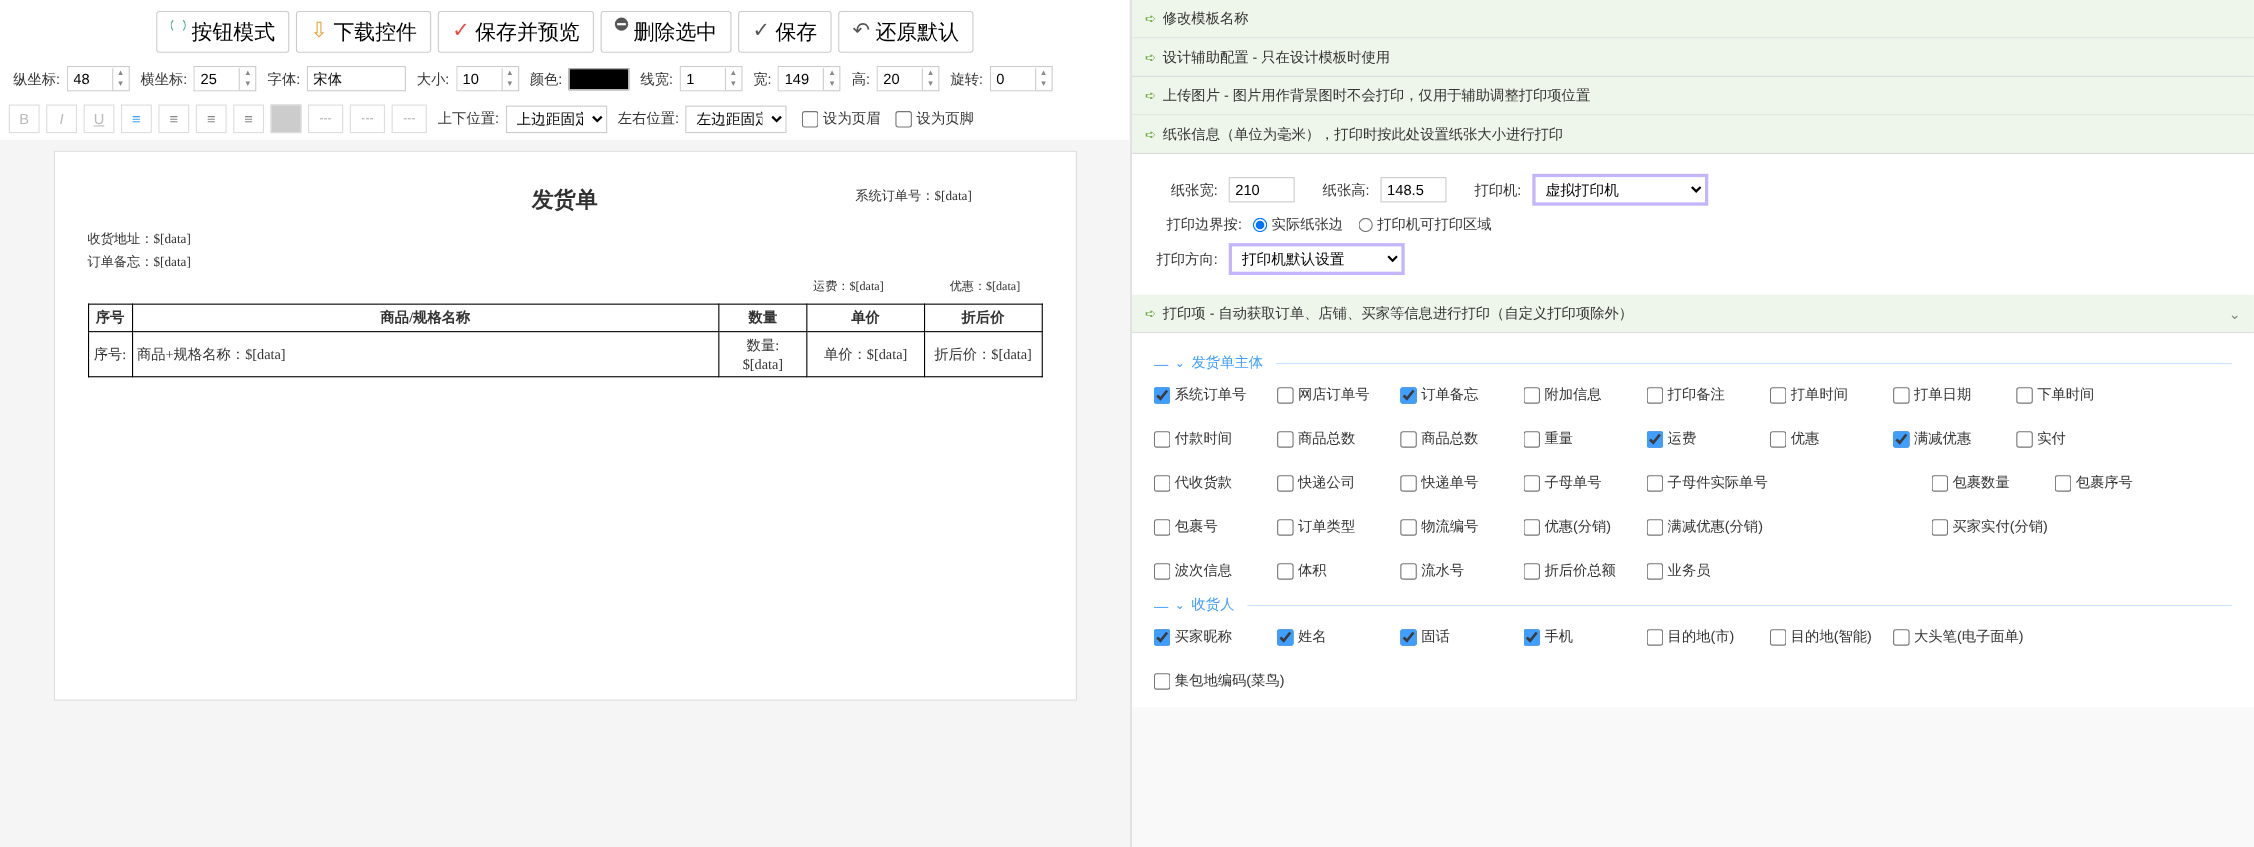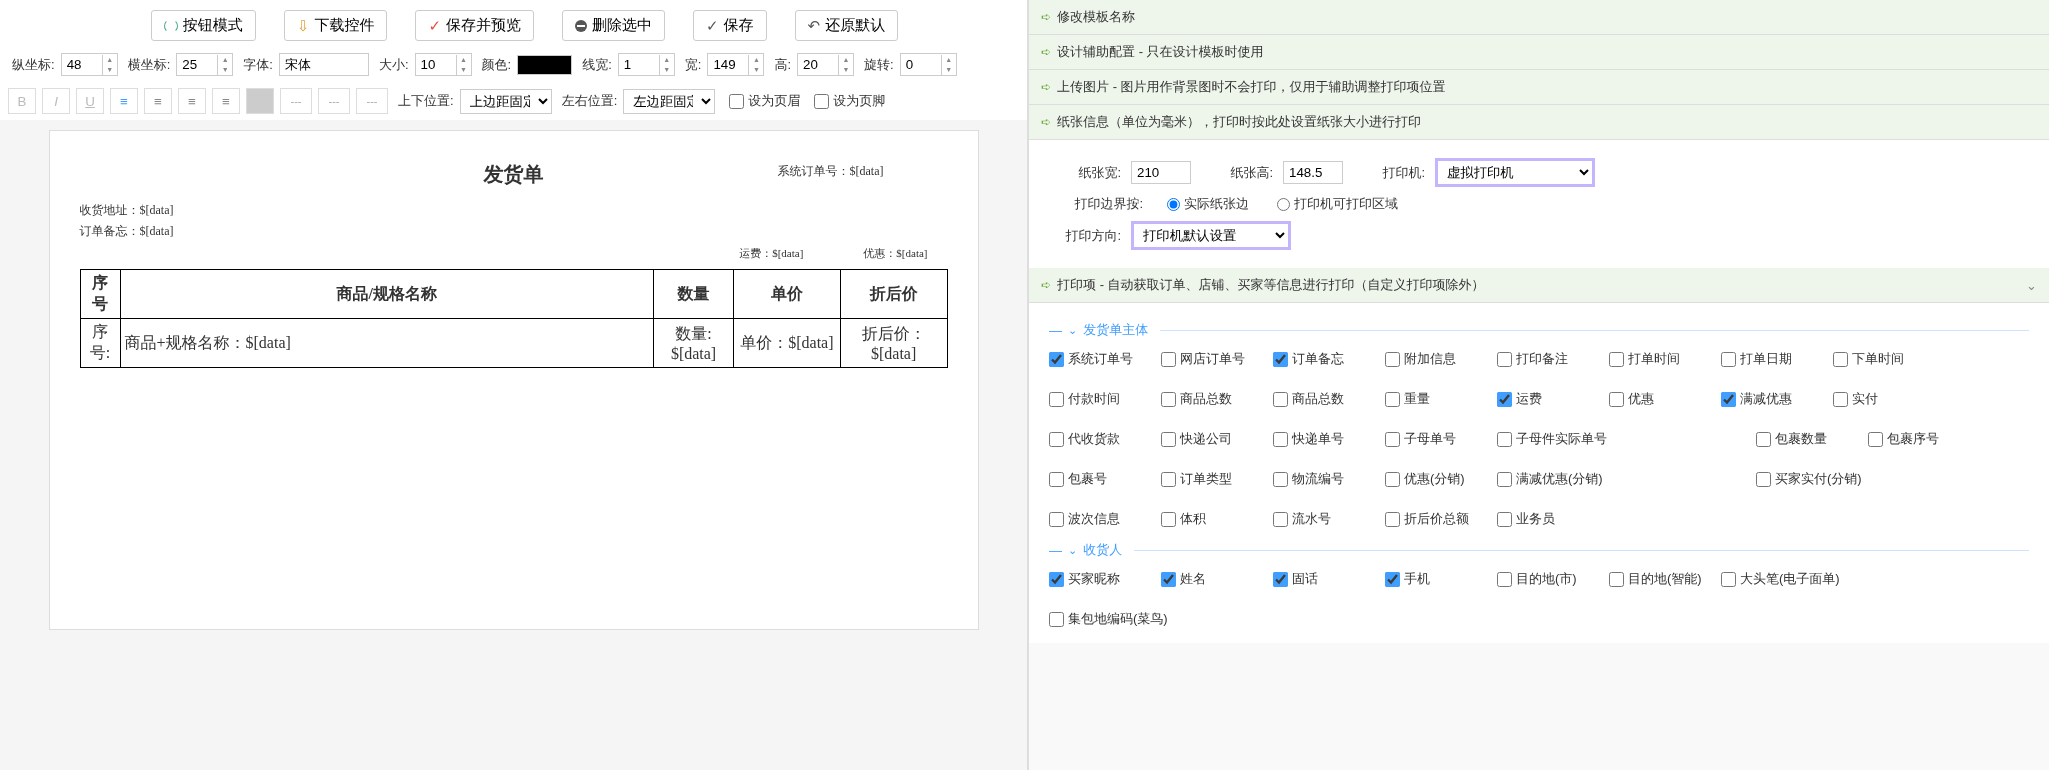--- a/index.html
+++ b/index.html
@@ -3,21 +3,21 @@
 <meta charset="utf-8">
 <style>
 * { box-sizing: border-box; margin: 0; padding: 0; }
 body { font-family: "Microsoft YaHei", Arial, sans-serif; font-size: 13px; color: #333; display: flex; width: 2049px; height: 770px; overflow: hidden; }
 .main-area { width: 1028px; display: flex; flex-direction: column; border-right: 1px solid #ddd; }
 .right-panel { width: 1021px; background: #f9f9f9; overflow-y: auto; border-left: 1px solid #ddd; }
 
 
 .toolbar-row { display: flex; align-items: center; padding: 6px 8px; gap: 6px; flex-wrap: wrap; }
 .toolbar-row.first { justify-content: center; padding-top: 10px; }
-.btn { border: 1px solid #ccc; background: #fff; padding: 5px 12px; border-radius: 3px; cursor: pointer; display: inline-flex; align-items: center; gap: 5px; font-size: 15px; margin-left: 22px; }
+.btn { border: 1px solid #ccc; background: #fff; padding: 5px 12px; border-radius: 3px; cursor: pointer; display: inline-flex; align-items: flex-start; gap: 5px; font-size: 19px; }
 .icon { width: 14px; height: 14px; display: inline-block; }
 .icon-sync { border: 1.5px solid #4a8; border-radius: 50%; border-top-color: transparent; border-bottom-color: transparent; position: relative; }
 .icon-download { color: #e6a23c; }
 .icon-check { color: #e74c3c; }
 .icon-minus { background: #555; width: 12px; height: 12px; border-radius: 50%; position: relative; }
 .icon-minus::after { content: ""; position: absolute; top: 5px; left: 2px; width: 8px; height: 2px; background: #fff; }
 .icon-check2 { color: #555; }
 .icon-undo { color: #555; }
 
 .prop-label { font-size: 13px; color: #333; margin-left: 4px; }
@@ -37,36 +37,36 @@
 .chk-wrap { display: inline-flex; align-items: center; gap: 4px; margin-left: 8px; }
 .chk-wrap input { width: 15px; height: 15px; }
 
 
 .canvas-area { flex: 1; overflow: auto; background: #f5f5f5; padding: 10px; }
 .paper { background: #fff; width: 930px; min-height: 500px; margin: 0 auto; border: 1px solid #ddd; padding: 20px 30px; position: relative; font-family: SimSun, serif; }
 .doc-title { text-align: center; font-size: 20px; font-weight: bold; margin: 10px 0 14px; }
 .doc-row { display: flex; gap: 40px; margin: 4px 0; font-size: 12px; }
 .doc-field { min-width: 160px; }
 .doc-field.sys-order { position: absolute; right: 40px; top: 32px; font-size: 12px; }
-.tbl { width: 100%; border-collapse: collapse; margin-top: 8px; font-size: 16px; }
+.tbl { width: 100%; border-collapse: collapse; margin-top: 8px; font-size: 13px; }
 .tbl th, .tbl td { border: 1px solid #000; padding: 3px 4px; text-align: center; }
 .tbl .col-idx { width: 30px; }
 .tbl .col-name { width: 400px; }
 .tbl .col-qty { width: 60px; }
 .tbl .col-price { width: 80px; }
 .tbl .col-disc { width: 80px; }
 .summary-row { display: flex; justify-content: flex-end; gap: 60px; font-size: 11px; margin-top: 6px; padding-right: 20px; }
 
 
 .section-header { background: #eef5ea; padding: 8px 12px; display: flex; align-items: center; gap: 6px; cursor: pointer; border-bottom: 1px solid #ddd; }
 .section-header .arrow-icon { color: #6aaa3f; font-size: 12px; }
 .section-header .chev { margin-left: auto; color: #888; }
 .section-body { padding: 10px 20px; background: #fff; }
 .paper-row { display: flex; align-items: center; gap: 10px; margin: 8px 0; }
-.paper-row label { min-width: 58px; text-align: right; margin-left: 14px; }
+.paper-row label { min-width: 58px; text-align: right; }
 .paper-row input[type="text"] { width: 60px; border: 1px solid #ccc; padding: 3px 5px; }
 .paper-row select { width: 160px; border: 3px solid #c4b5fd; padding: 3px 5px; background: #fff; }
 .radio-grp { display: flex; gap: 14px; align-items: center; }
 .radio-grp label { min-width: auto; text-align: left; display: flex; align-items: center; gap: 4px; }
 
 .group-title { display: flex; align-items: center; gap: 6px; margin: 8px 0 6px; color: #409eff; font-size: 13px; }
 .group-title::before { content: "—"; color: #409eff; }
 .group-title .chev-down { color: #409eff; font-size: 11px; }
 .group-title .line { flex: 1; height: 1px; background: #cce4ff; margin-left: 6px; }
 .check-grid { display: flex; flex-wrap: wrap; gap: 12px; }

